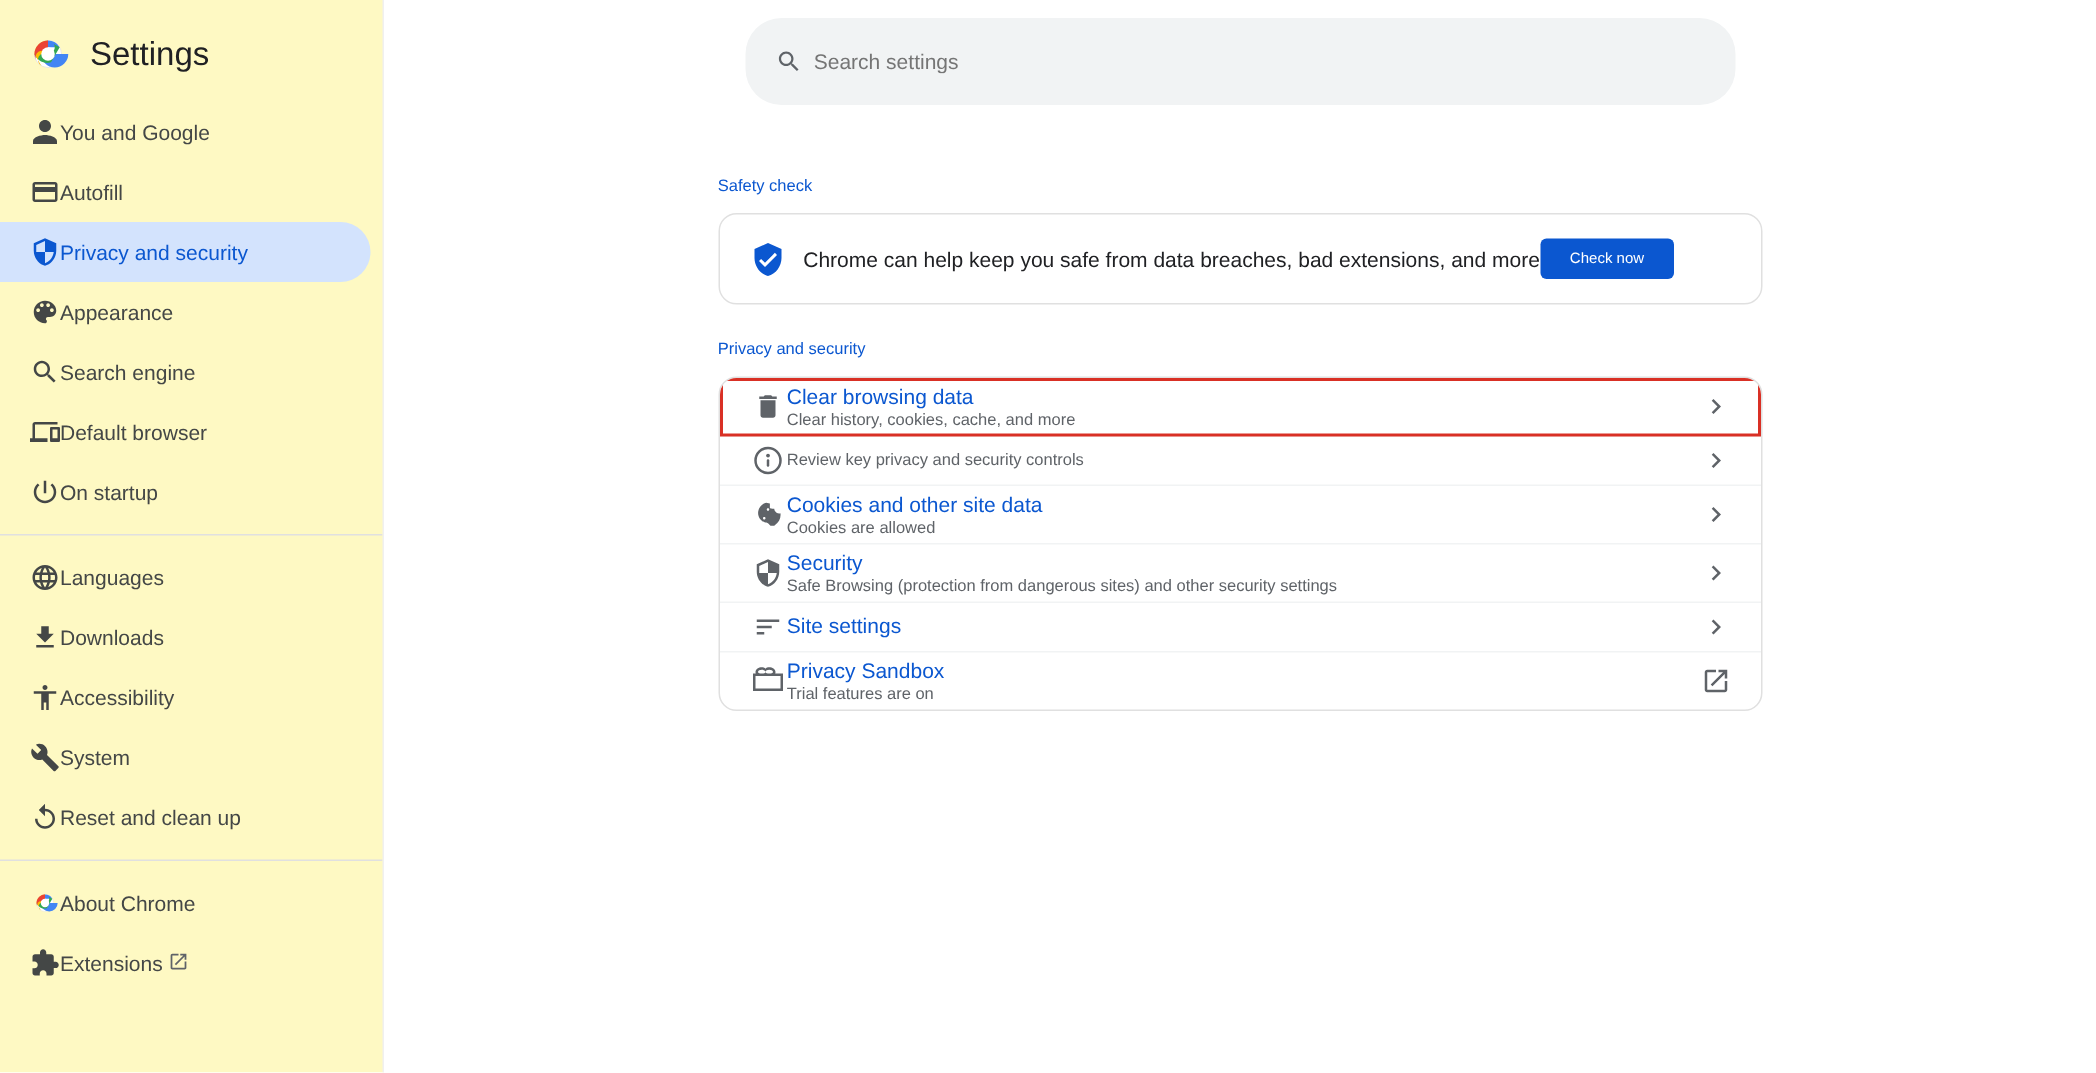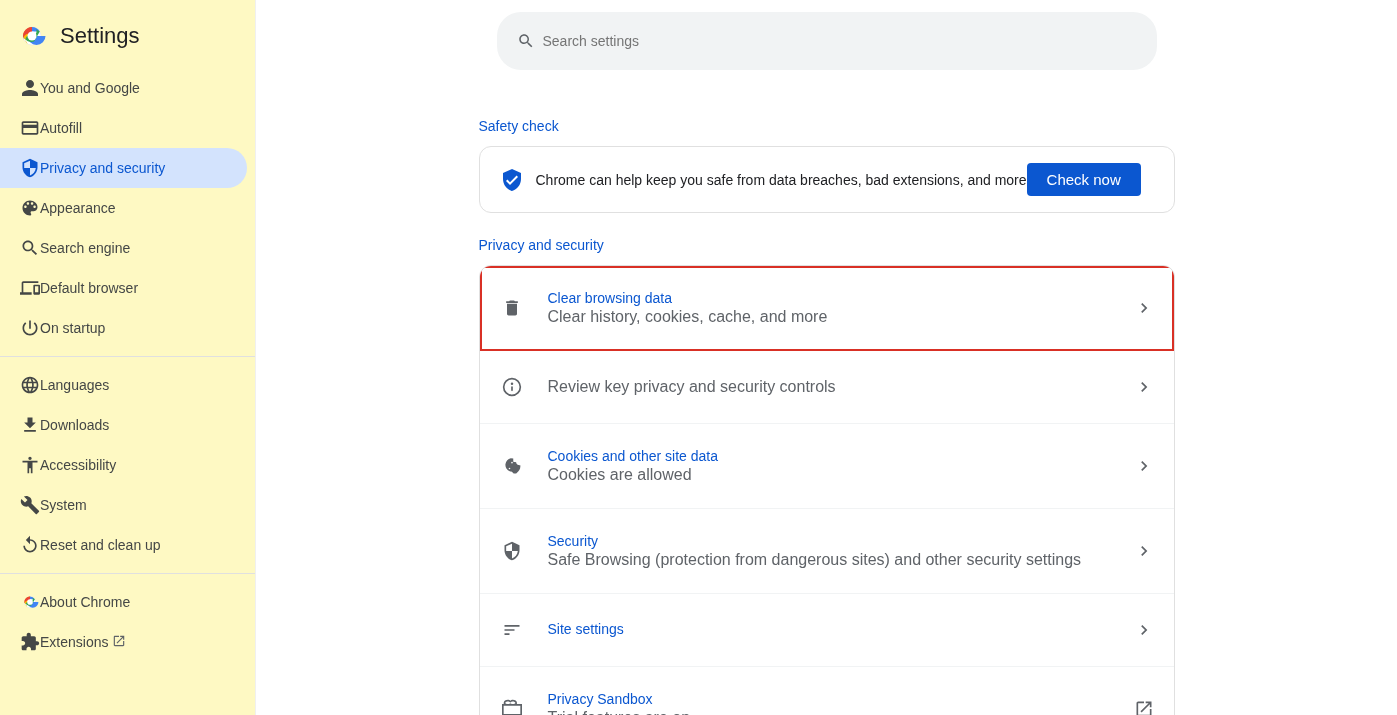--- a/index.html
+++ b/index.html
@@ -21,35 +21,35 @@
     .main { flex: 1; overflow-y: auto; background: #fff; }
     .main-inner { max-width: 760px; margin: 0 auto; padding: 24px 32px; }
 
     
     .search-bar-wrap { display: flex; justify-content: center; padding: 12px 32px 24px 32px; }
     .search-bar { display: flex; align-items: center; gap: 8px; background: #f1f3f4; border-radius: 24px; padding: 20px 20px; width: 660px; }
     .search-bar input { border: none; background: transparent; outline: none; font-size: 14px; color: #202124; width: 100%; }
     .search-icon-wrap { color: #5f6368; display: flex; align-items: center; }
 
     
-    .section-title { font-size: 14px; color: #0b57d0; font-weight: 500; margin-bottom: 12px; }
+    .section-title { font-size: 11px; color: #0b57d0; font-weight: 500; margin-bottom: 12px; }
 
     
     .safety-card { background: #fff; border: 1px solid #e0e0e0; border-radius: 12px; padding: 16px 20px; display: flex; align-items: center; justify-content: flex-start; margin-bottom: 24px; }
     .safety-card-left { display: flex; align-items: center; gap: 12px; }
     .safety-shield { color: #0b57d0; display: flex; align-items: center; }
     .safety-text { font-size: 14px; color: #202124; }
-    .check-now-btn { background: #0b57d0; color: #fff; border: none; border-radius: 4px; padding: 8px 20px; font-size: 15px; cursor: pointer; white-space: nowrap; font-weight: 500; }
+    .check-now-btn { background: #0b57d0; color: #fff; border: none; border-radius: 4px; padding: 8px 20px; font-size: 10px; cursor: pointer; white-space: nowrap; font-weight: 500; }
     .privacy-list { background: #fff; border: 1px solid #e0e0e0; border-radius: 12px; overflow: hidden; }
-    .privacy-item { display: flex; align-items: center; padding: 24px 20px; gap: 24px; cursor: pointer; border-bottom: 1px solid #f1f3f4; position: relative; }
+    .privacy-item { display: flex; align-items: center; padding: 4px 20px; gap: 1px; cursor: pointer; border-bottom: 1px solid #f1f3f4; position: relative; }
     .privacy-item:last-child { border-bottom: none; }
     .pi-icon { width: 24px; height: 24px; display: flex; align-items: center; justify-content: center; color: #5f6368; flex-shrink: 0; }
     .pi-content { flex: 1; }
     .pi-title { font-size: 14px; color: #0b57d0; margin-bottom: 2px; }
-    .pi-desc { font-size: 16px; color: #5f6368; }
+    .pi-desc { font-size: 11px; color: #5f6368; }
     .pi-chevron { color: #5f6368; display: flex; align-items: center; }
     .pi-external { color: #5f6368; display: flex; align-items: center; }
   </style>
 </head>
 <body>
 
 <div class="sidebar">
   <div class="sidebar-header">
 
     <svg class="chrome-logo" viewBox="0 0 32 32" xmlns="http://www.w3.org/2000/svg">

